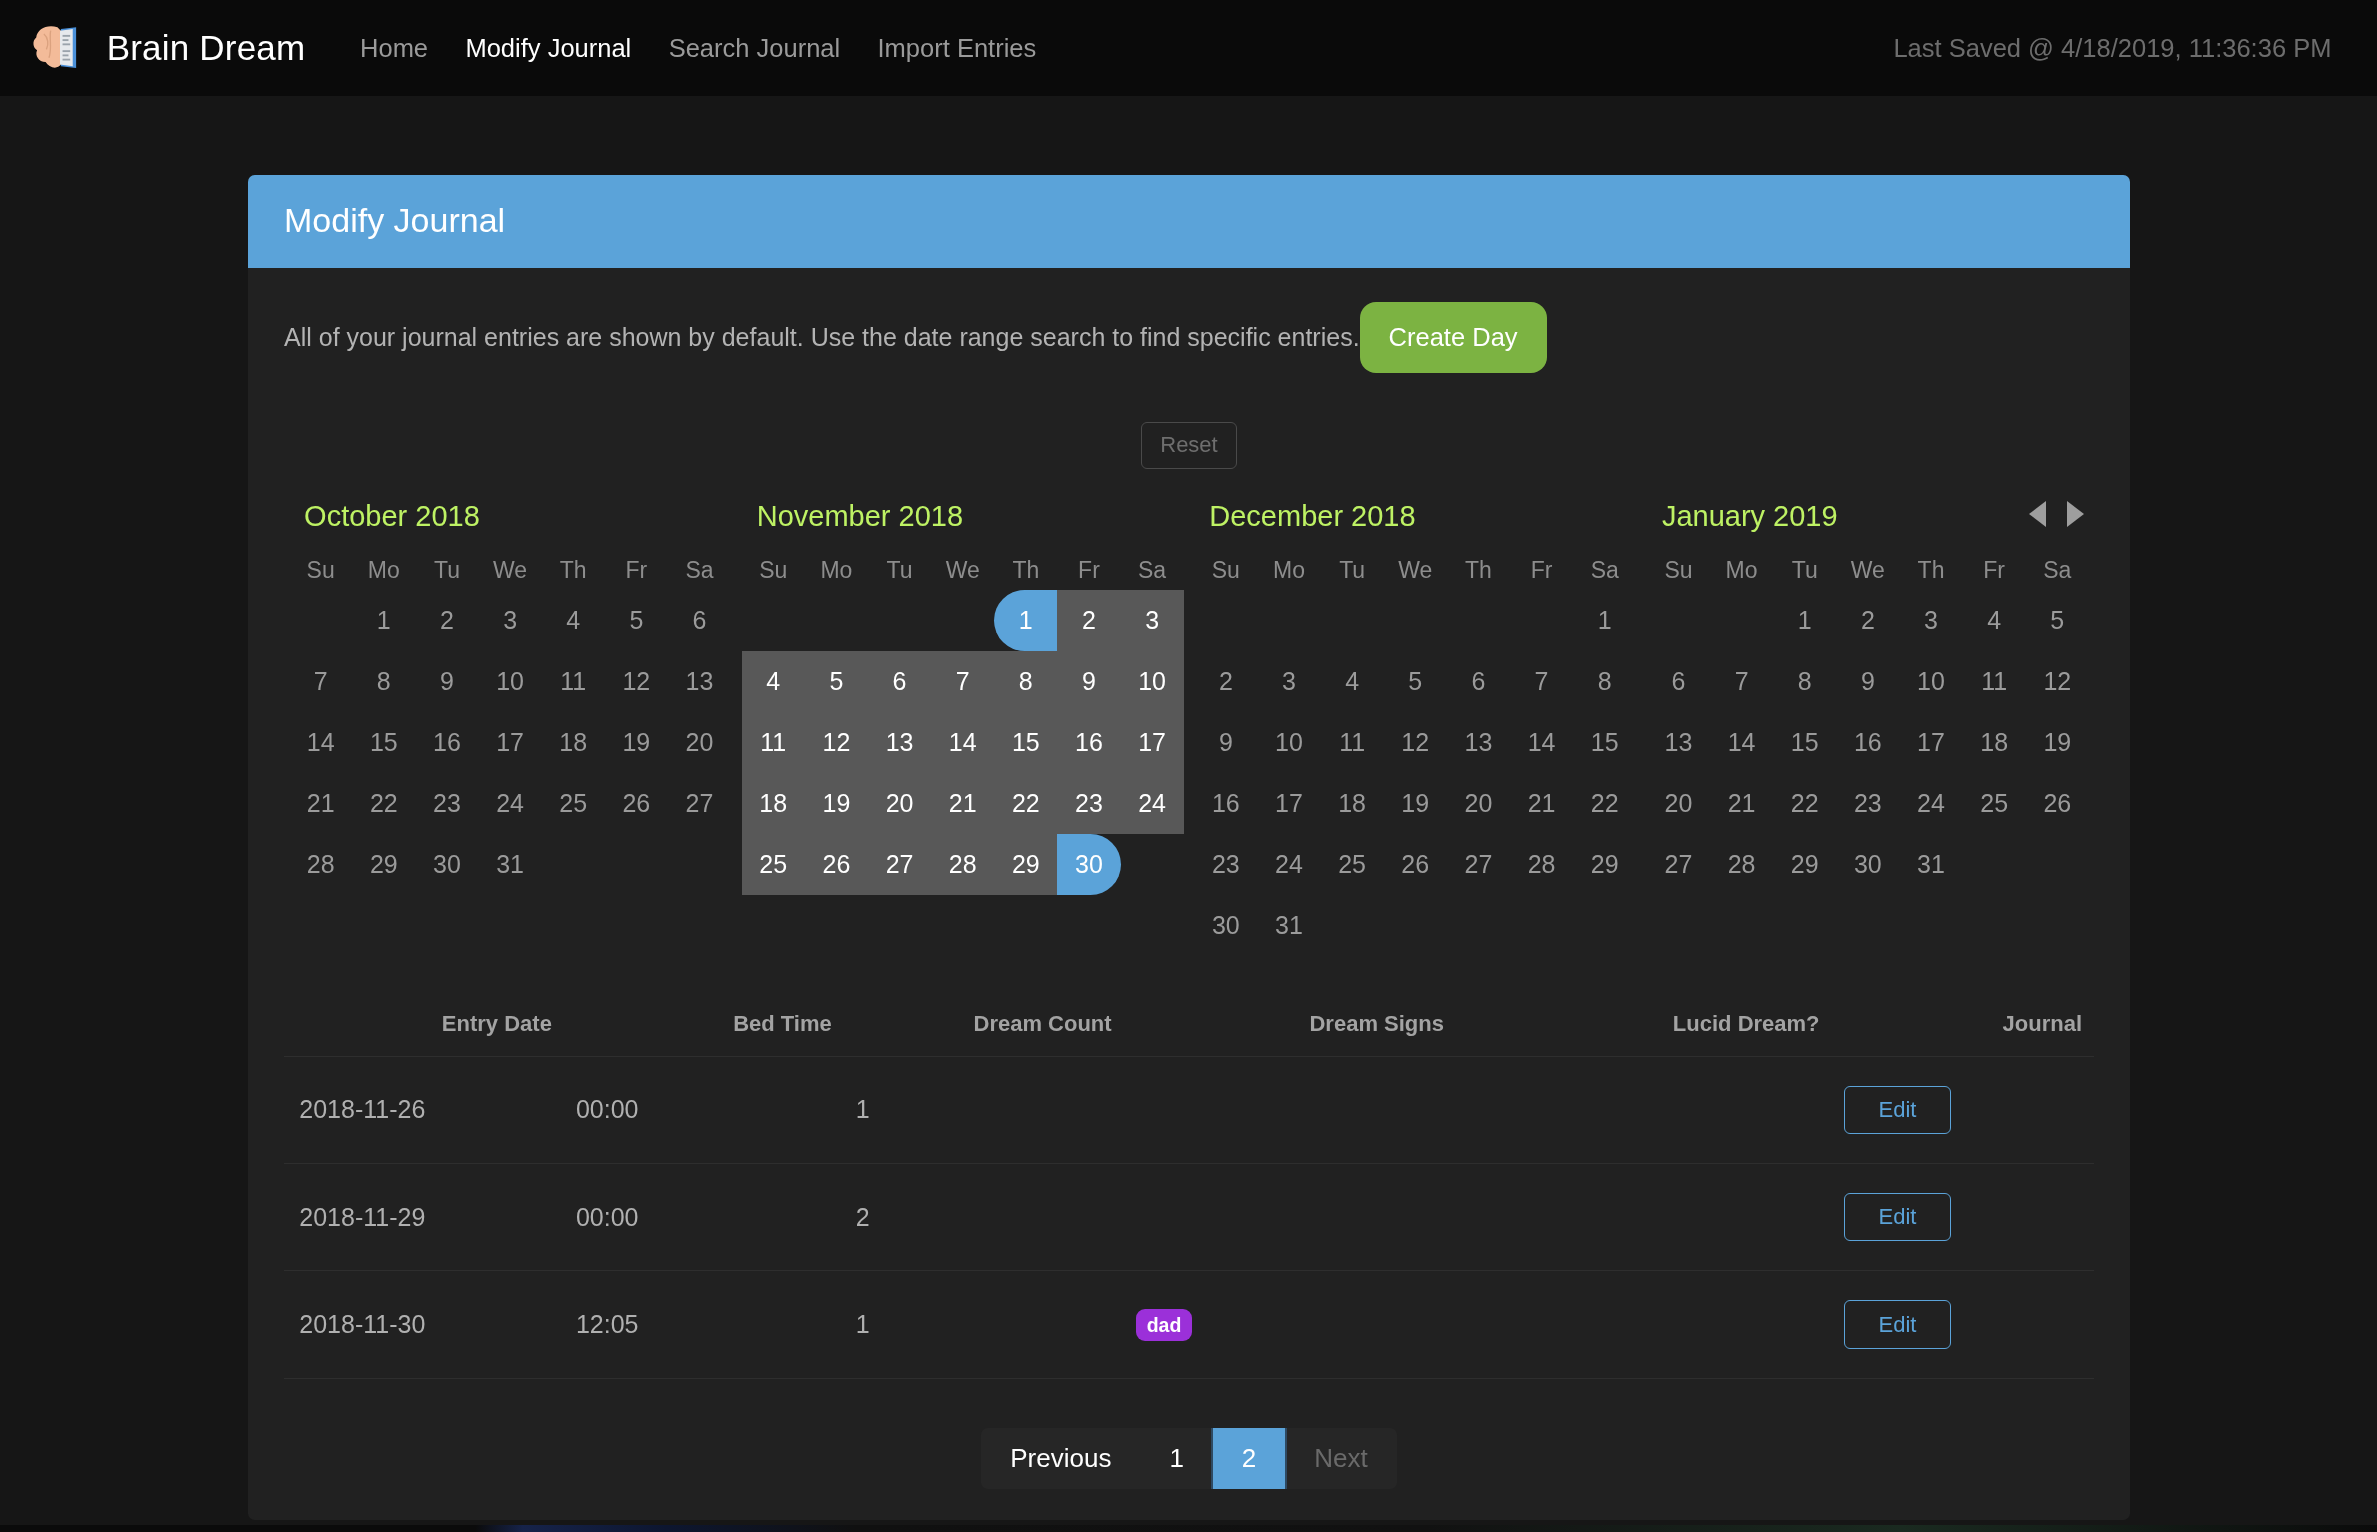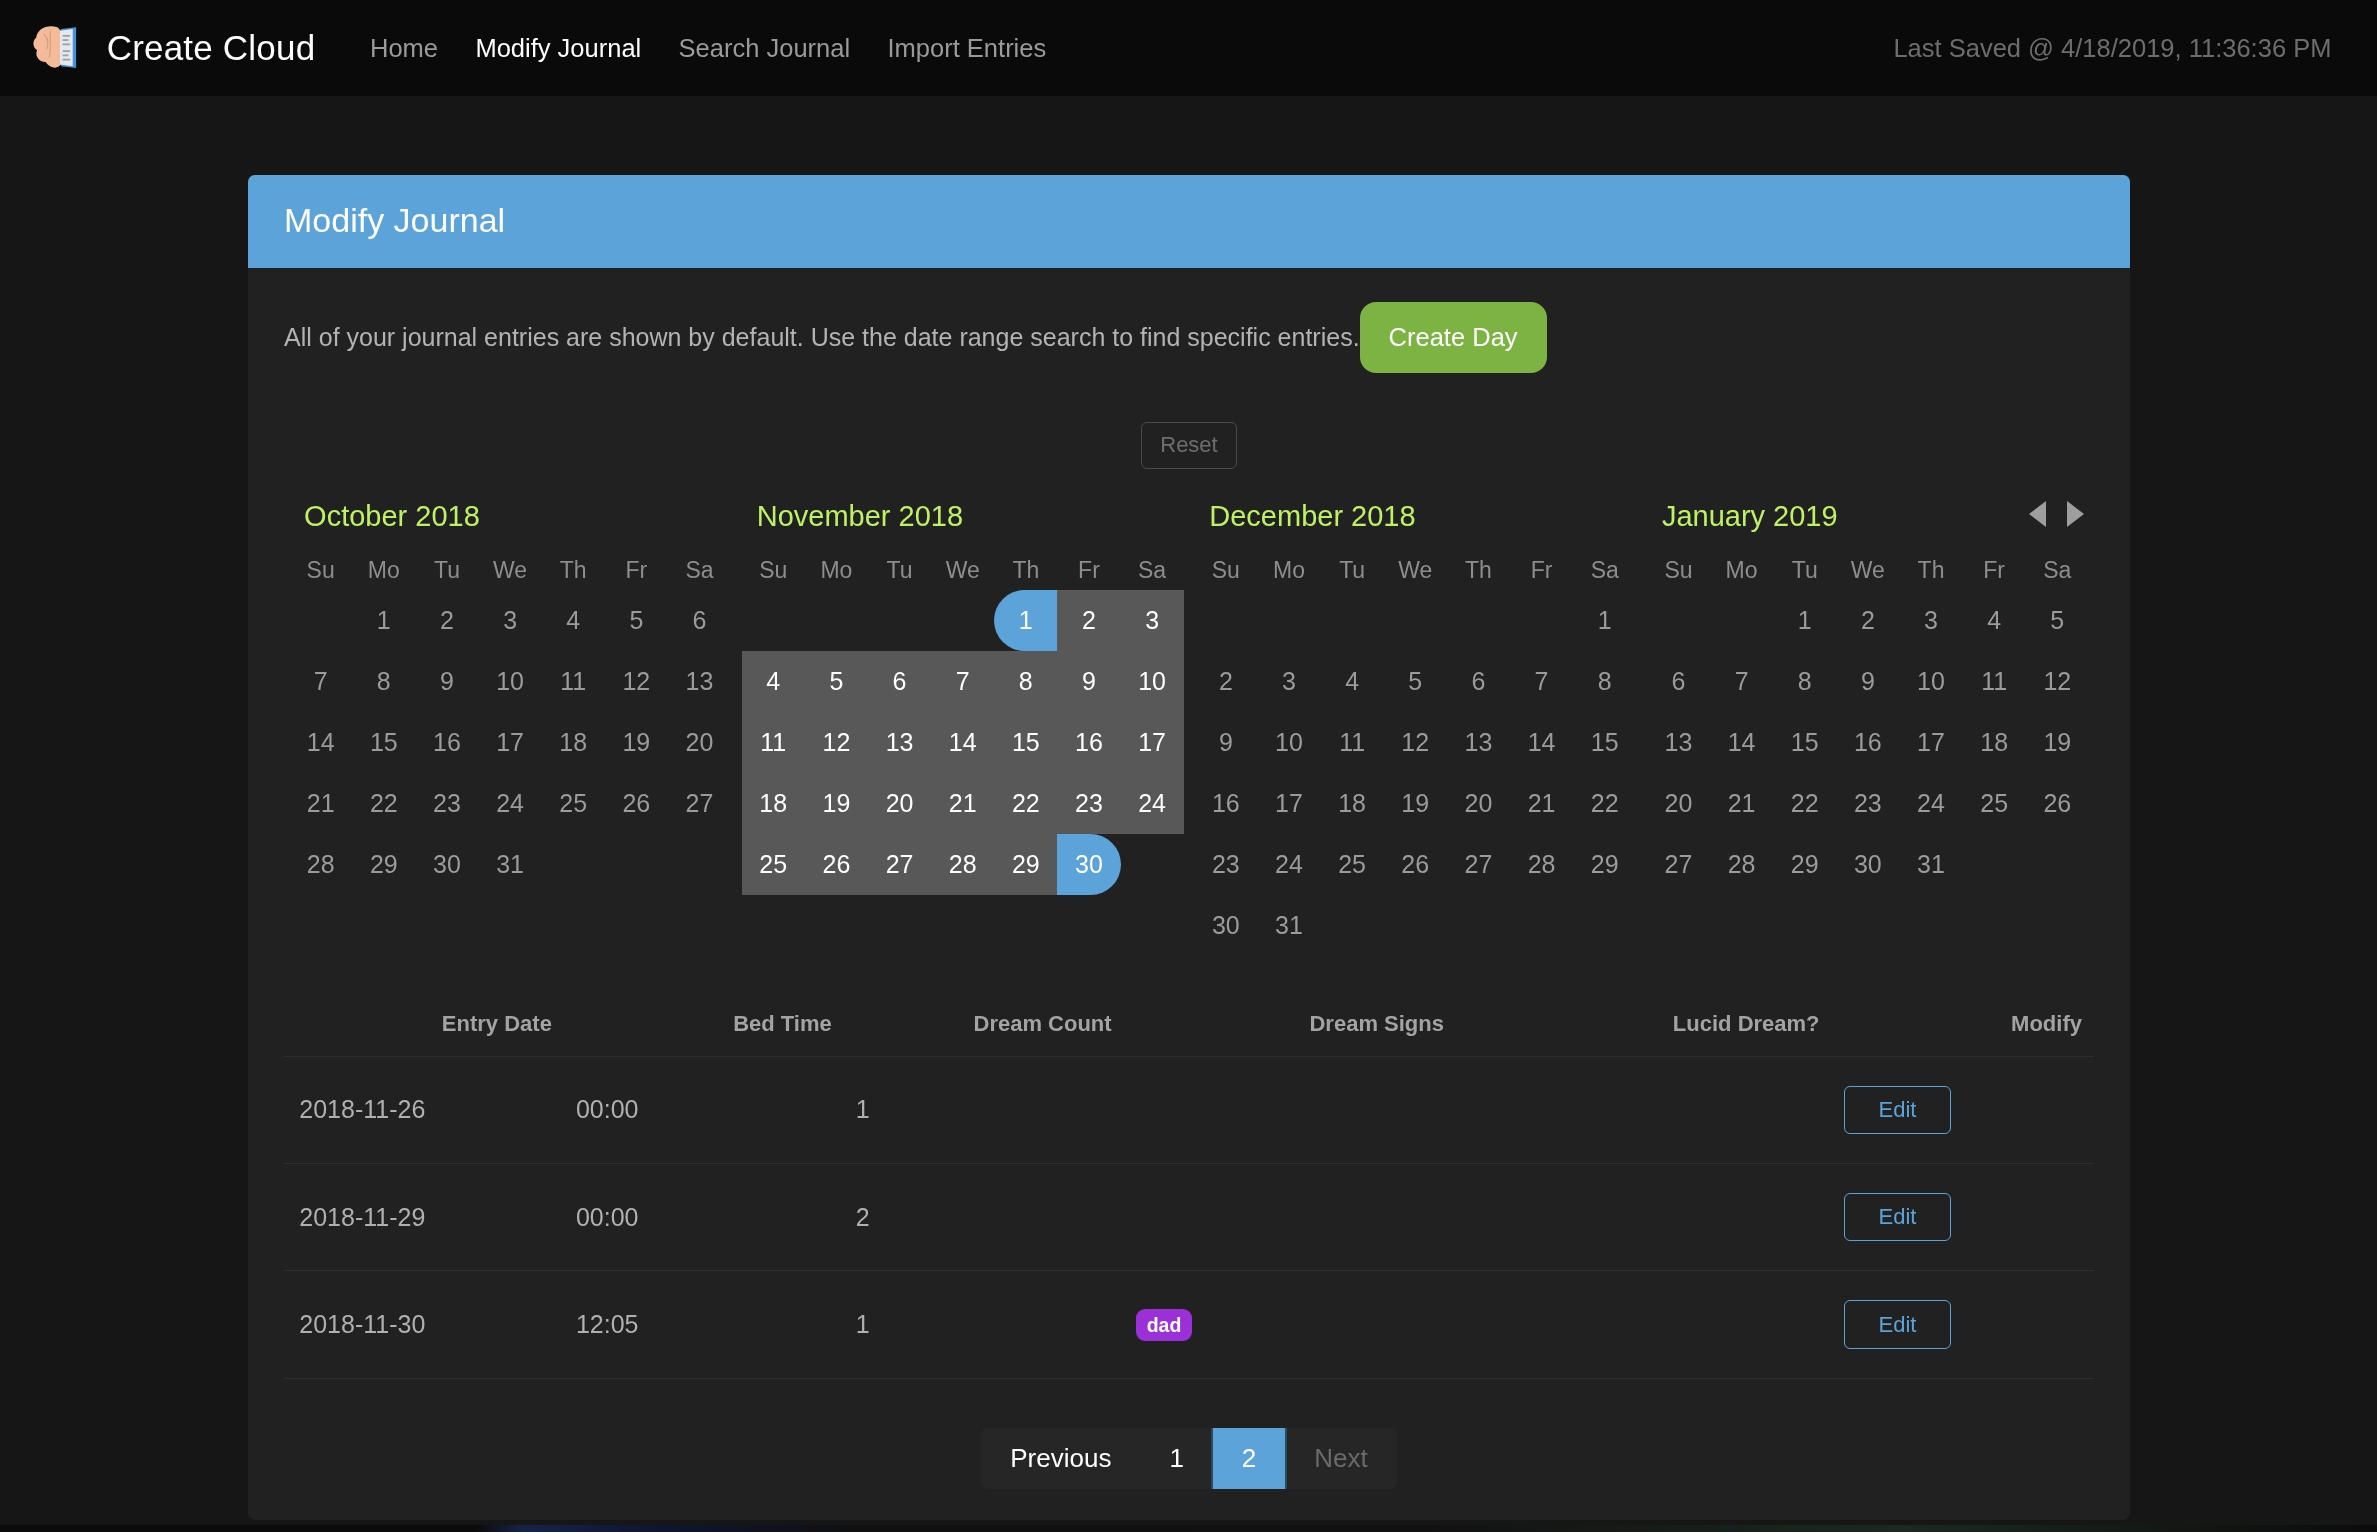--- a/index.html
+++ b/index.html
@@ -186,21 +186,21 @@
           <g fill="#9aa3ab">
             <rect x="36" y="15" width="9" height="2.2"></rect>
             <rect x="36" y="20" width="7" height="2.2"></rect>
             <rect x="36" y="25" width="9" height="2.2"></rect>
             <rect x="36" y="33" width="9" height="2.2"></rect>
             <rect x="36" y="38" width="7" height="2.2"></rect>
             <rect x="36" y="43" width="9" height="2.2"></rect>
           </g>
         </svg>
       </span>
-      <span class="brand-name">Create Cloud</span>
+      <span class="brand-name">Brain Dream</span>
     </div>
     <div class="nav-links">
       <a class="nav-link">Home</a>
       <a class="nav-link active">Modify Journal</a>
       <a class="nav-link">Search Journal</a>
       <a class="nav-link">Import Entries</a>
     </div>
     <div class="last-saved">Last Saved @ 4/18/2019, 11:36:36 PM</div>
   </div>
 
@@ -414,21 +414,21 @@
           </div>
 
         <table class="table">
           <thead>
             <tr>
               <th class="col-date">Entry Date</th>
               <th class="col-bed">Bed Time</th>
               <th class="col-count">Dream Count</th>
               <th class="col-signs">Dream Signs</th>
               <th class="col-lucid">Lucid Dream?</th>
-              <th class="col-action">Modify</th>
+              <th class="col-action">Journal</th>
             </tr>
           </thead>
           <tbody id="table-body">
               <tr>
                 <td class="col-date">2018-11-26</td>
                 <td class="col-bed">00:00</td>
                 <td class="col-count">1</td>
                 <td class="col-signs"></td>
                 <td class="col-lucid"></td>
                 <td class="col-action"><button class="btn-edit">Edit</button></td>

